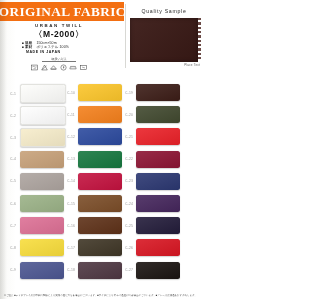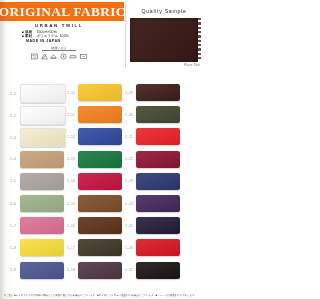--- a/index.html
+++ b/index.html
@@ -136,20 +136,21 @@
 <body>
 
 <div class="page">
 
   <div class="brand-bar">
     <span class="brand-text">ORIGINAL FABRIC</span>
   </div>
 
   <div class="title-block">
     <div class="sub-en">URBAN TWILL</div>
+    <div class="title-code">〈M-2000〉</div>
 
     <div class="specs">
       <div class="spec-row">
         <span class="bullet">■</span>
         <span class="k">規格</span>
         <span>150cm×50m</span>
       </div>
       <div class="spec-row">
         <span class="bullet">■</span>
         <span class="k">素材</span>

